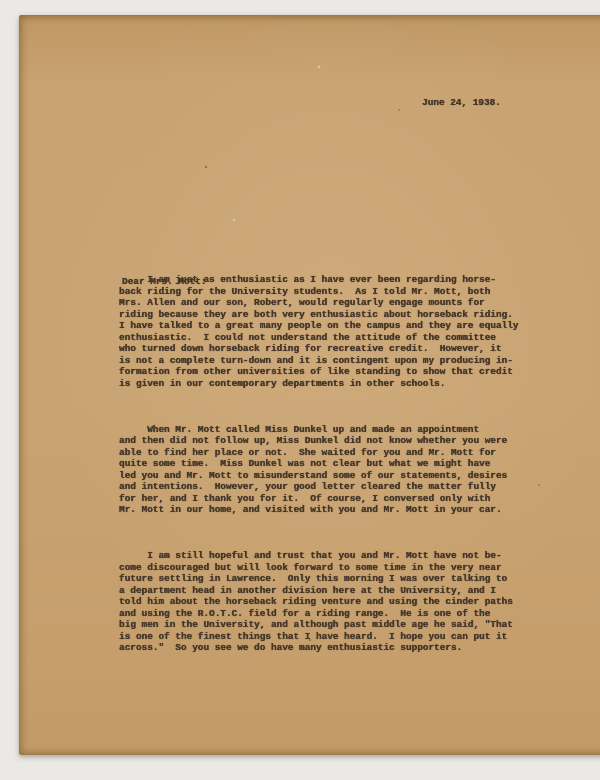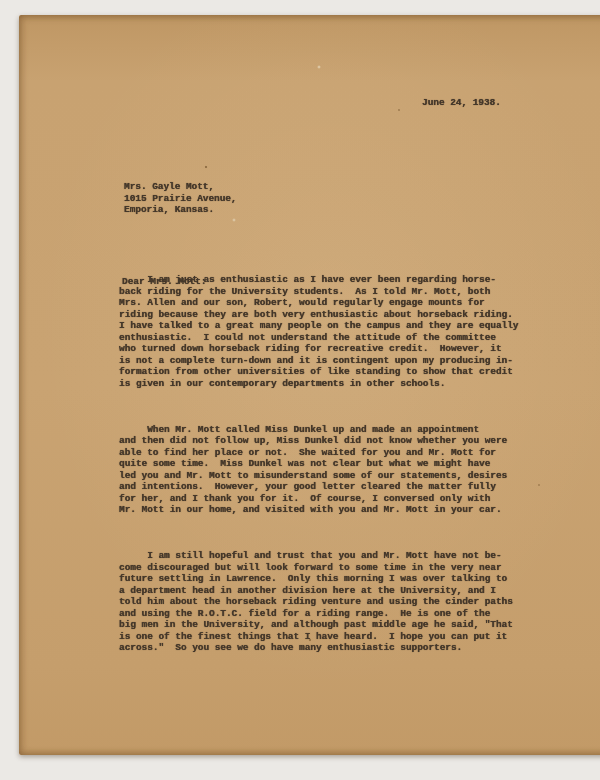--- a/index.html
+++ b/index.html
@@ -64,23 +64,20 @@
   .letter-body { left: 100px; top: 236px; width: 412px; }
   .letter-body p { margin: 0 0 11.5px 0; white-space: pre-wrap; }
   .letter-body p:last-child { margin-bottom: 12px; }
 </style>
 </head>
 <body>
 
 <div class="stage">
   <div class="paper">
     <div class="typed date-line">June 24, 1938.</div>
-    <div class="typed address-block">Mrs. Gayle Mott,
-1015 Prairie Avenue,
-Emporia, Kansas.</div>
     <div class="typed salutation-line">Dear Mrs. Mott:</div>
     <div class="typed letter-body">
       <p>     I am just as enthusiastic as I have ever been regarding horse-
 back riding for the University students.  As I told Mr. Mott, both
 Mrs. Allen and our son, Robert, would regularly engage mounts for
 riding because they are both very enthusiastic about horseback riding.
 I have talked to a great many people on the campus and they are equally
 enthusiastic.  I could not understand the attitude of the committee
 who turned down horseback riding for recreative credit.  However, it
 is not a complete turn-down and it is contingent upon my producing in-

